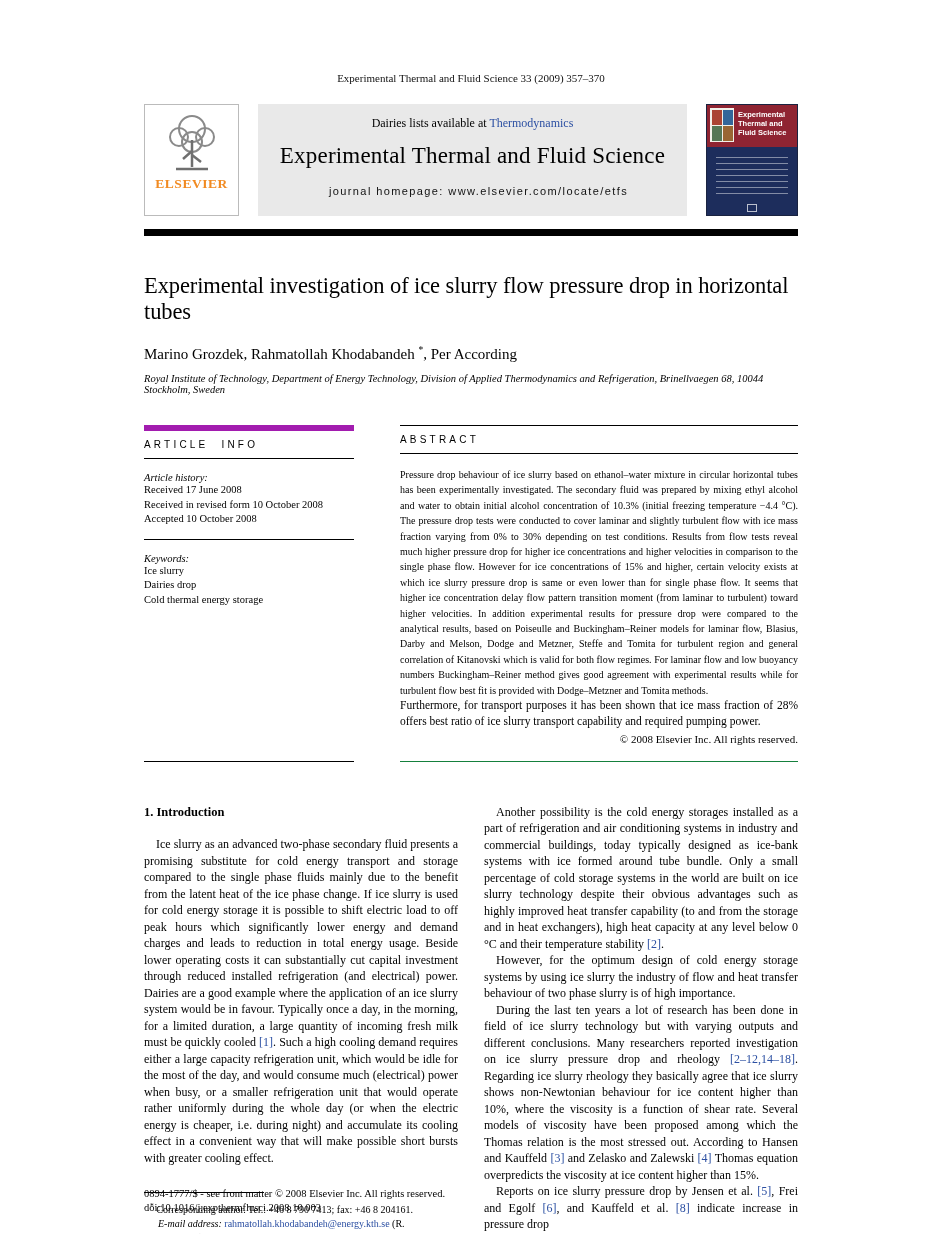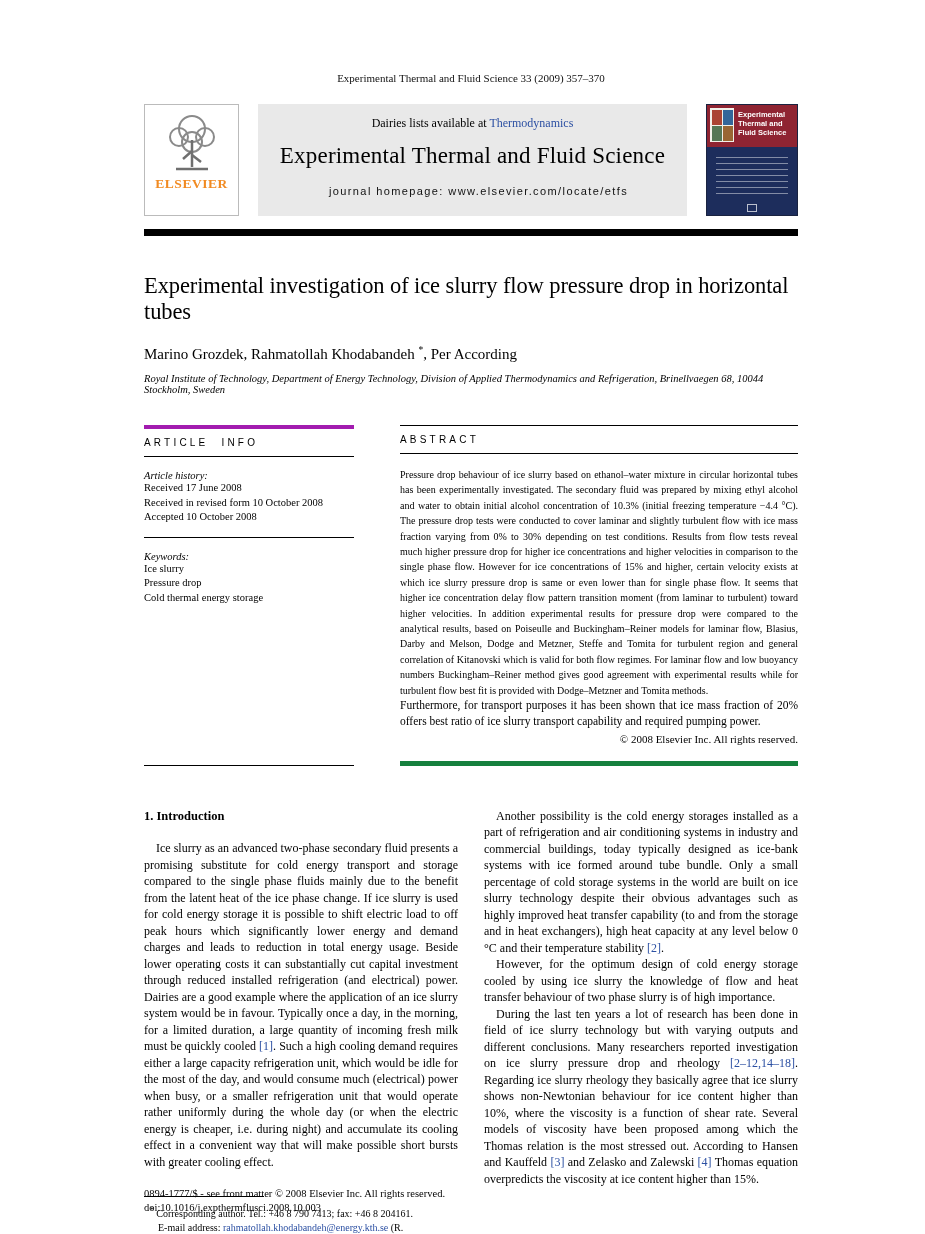--- a/index.html
+++ b/index.html
@@ -35,37 +35,37 @@
   .black-bar { margin-top:13px; height:7px; background:var(--bar_black, #000); }
 
   
   .paper-title { margin-top:37px; font-size:22.5px; letter-spacing:-0.1px; }
   .authors { margin-top:20px; font-size:15px; }
   .authors sup { font-size:9.5px; }
   .affiliation { margin-top:10px; font-size:10.5px; font-style:italic; }
 
   
   .meta-row { margin-top:30px; display:flex; gap:46px; align-items:stretch; }
-  .info-col { width:210px; flex:none; border-top:4px solid #a21caf; border-bottom:1px solid #000; }
-  .abstract-col { flex:1; border-top:1px solid #000; border-bottom:5px solid #15803d; padding-bottom:16px; }
+  .info-col { width:210px; flex:none; border-top:6px solid #a21caf; border-bottom:1px solid #000; }
+  .abstract-col { flex:1; border-top:1px solid #000; border-bottom:1px solid #15803d; padding-bottom:16px; }
   .col-head { border-bottom:1px solid #000; padding:8px 0 8px; font-family:"Liberation Sans", sans-serif; font-size:10px; letter-spacing:3.2px; word-spacing:7px; }
   .history-label, .keywords-label { margin-top:13px; font-style:italic; font-size:10.5px; }
   .history-line, .keyword-line { font-size:10.5px; line-height:14.5px; }
   .mid-rule { margin-top:12px; border-top:1px solid #000; }
   .abstract-text { margin-top:13px; font-size:10px; line-height:15.4px; text-align:justify; }
   .abstract-p2 { font-size:11.5px; line-height:15.4px; text-align:justify; }
   .copyright-line { margin-top:4px; text-align:right; font-size:11px; }
 
   
   .body-row { margin-top:42px; display:flex; gap:26px; font-size:12px; line-height:16.5px; text-align:justify; hyphens:auto; }
   .body-col { flex:1 1 0; min-width:0; }
   .section-heading { font-size:12.5px; font-weight:bold; margin-bottom:16px; text-align:left; }
   .body-row p { text-indent:12px; }
   .ref-link { color:var(--link_blue, #2b4fa2); cursor:pointer; }
-  .it { }
+  .it { font-style:italic; }
 
   
   .footnote-block { margin-top:26px; font-size:10px; line-height:13.5px; text-align:left; }
   .footnote-rule { width:120px; border-top:1px solid #000; margin-bottom:7px; }
   .fn-line1 { text-indent:6px; }
   .fn-line1 sup { font-size:7.5px; }
   .fn-line2 { text-indent:14px; }
 
   
   .imprint { position:absolute; left:66px; bottom:24px; font-size:10.5px; line-height:13.5px; }
@@ -135,48 +135,49 @@
   <div class="meta-row">
     <div class="info-col">
       <div class="col-head">ARTICLE INFO</div>
       <div class="history-label">Article history:</div>
       <div class="history-line">Received 17 June 2008</div>
       <div class="history-line">Received in revised form 10 October 2008</div>
       <div class="history-line">Accepted 10 October 2008</div>
       <div class="mid-rule"></div>
       <div class="keywords-label">Keywords:</div>
       <div class="keyword-line">Ice slurry</div>
-      <div class="keyword-line">Pressure drop</div>
+      <div class="keyword-line">Dairies drop</div>
       <div class="keyword-line">Cold thermal energy storage</div>
     </div>
 
     <div class="abstract-col">
       <div class="col-head">ABSTRACT</div>
       <div class="abstract-text">Pressure drop behaviour of ice slurry based on ethanol–water mixture in circular horizontal tubes has been experimentally investigated. The secondary fluid was prepared by mixing ethyl alcohol and water to obtain initial alcohol concentration of 10.3% (initial freezing temperature −4.4 °C). The pressure drop tests were conducted to cover laminar and slightly turbulent flow with ice mass fraction varying from 0% to 30% depending on test conditions. Results from flow tests reveal much higher pressure drop for higher ice concentrations and higher velocities in comparison to the single phase flow. However for ice concentrations of 15% and higher, certain velocity exists at which ice slurry pressure drop is same or even lower than for single phase flow. It seems that higher ice concentration delay flow pattern transition moment (from laminar to turbulent) toward higher velocities. In addition experimental results for pressure drop were compared to the analytical results, based on Poiseulle and Buckingham–Reiner models for laminar flow, Blasius, Darby and Melson, Dodge and Metzner, Steffe and Tomita for turbulent region and general correlation of Kitanovski which is valid for both flow regimes. For laminar flow and low buoyancy numbers Buckingham–Reiner method gives good agreement with experimental results while for turbulent flow best fit is provided with Dodge–Metzner and Tomita methods.</div>
-      <div class="abstract-p2">Furthermore, for transport purposes it has been shown that ice mass fraction of 20% offers best ratio of ice slurry transport capability and required pumping power.</div>
+      <div class="abstract-p2">Furthermore, for transport purposes it has been shown that ice mass fraction of 28% offers best ratio of ice slurry transport capability and required pumping power.</div>
       <div class="copyright-line">© 2008 Elsevier Inc. All rights reserved.</div>
     </div>
   </div>
 
   <div class="body-row">
     <div class="body-col">
       <div class="section-heading">1. Introduction</div>
       <p><span>Ice slurry as an advanced two-phase secondary fluid presents a promising substitute for cold energy transport and storage compared to the single phase fluids mainly due to the benefit from the latent heat of the ice phase change. If ice slurry is used for cold energy storage it is possible to shift electric load to off peak hours which significantly lower energy and demand charges and leads to reduction in total energy usage. Beside lower operating costs it can substantially cut capital investment through reduced installed refrigeration (and electrical) power. Dairies are a good example where the application of an ice slurry system would be in favour. Typically once a day, in the morning, for a limited duration, a large quantity of incoming fresh milk must be quickly cooled </span><span class="ref-link">[1]</span><span>. Such a high cooling demand requires either a large capacity refrigeration unit, which would be idle for the most of the day, and would consume much (electrical) power when busy, or a smaller refrigeration unit that would operate rather uniformly during the whole day (or when the electric energy is cheaper, i.e. during night) and accumulate its cooling effect in a convenient way that will make possible short bursts with greater cooling effect.</span></p>
 
       <div class="footnote-block">
         <div class="footnote-rule"></div>
         <div class="fn-line1"><sup>*</sup><span> Corresponding author. Tel.: +46 8 790 7413; fax: +46 8 204161.</span></div>
         <div class="fn-line2"><span class="it">E-mail address: </span><span class="ref-link">rahmatollah.khodabandeh@energy.kth.se</span><span> (R. Khodabandeh).</span></div>
       </div>
     </div>
 
     <div class="body-col">
       <p><span>Another possibility is the cold energy storages installed as a part of refrigeration and air conditioning systems in industry and commercial buildings, today typically designed as ice-bank systems with ice formed around tube bundle. Only a small percentage of cold storage systems in the world are built on ice slurry technology despite their obvious advantages such as highly improved heat transfer capability (to and from the storage and in heat exchangers), high heat capacity at any level below 0 °C and their temperature stability </span><span class="ref-link">[2]</span><span>.</span></p>
-      <p><span>However, for the optimum design of cold energy storage cooled by using ice slurry the knowledge of flow and heat transfer behaviour of two phase slurry is of high importance.</span></p>
+      <p><span>However, for the optimum design of cold energy storage systems by using ice slurry the industry of flow and heat transfer behaviour of two phase slurry is of high importance.</span></p>
       <p><span>During the last ten years a lot of research has been done in field of ice slurry technology but with varying outputs and different conclusions. Many researchers reported investigation on ice slurry pressure drop and rheology </span><span class="ref-link">[2–12,14–18]</span><span>. Regarding ice slurry rheology they basically agree that ice slurry shows non-Newtonian behaviour for ice content higher than 10%, where the viscosity is a function of shear rate. Several models of viscosity have been proposed among which the Thomas relation is the most stressed out. According to Hansen and Kauffeld </span><span class="ref-link">[3]</span><span> and Zelasko and Zalewski </span><span class="ref-link">[4]</span><span> Thomas equation overpredicts the viscosity at ice content higher than 15%.</span></p>
+      <p><span>Reports on ice slurry pressure drop by Jensen et al. </span><span class="ref-link">[5]</span><span>, Frei and Egolf </span><span class="ref-link">[6]</span><span>, and Kauffeld et al. </span><span class="ref-link">[8]</span><span> indicate increase in pressure drop</span></p>
     </div>
   </div>
 
   <div class="imprint">
     <div>0894-1777/$ - see front matter © 2008 Elsevier Inc. All rights reserved.</div>
     <div>doi:10.1016/j.expthermflusci.2008.10.003</div>
   </div>
 
 </div>
 

